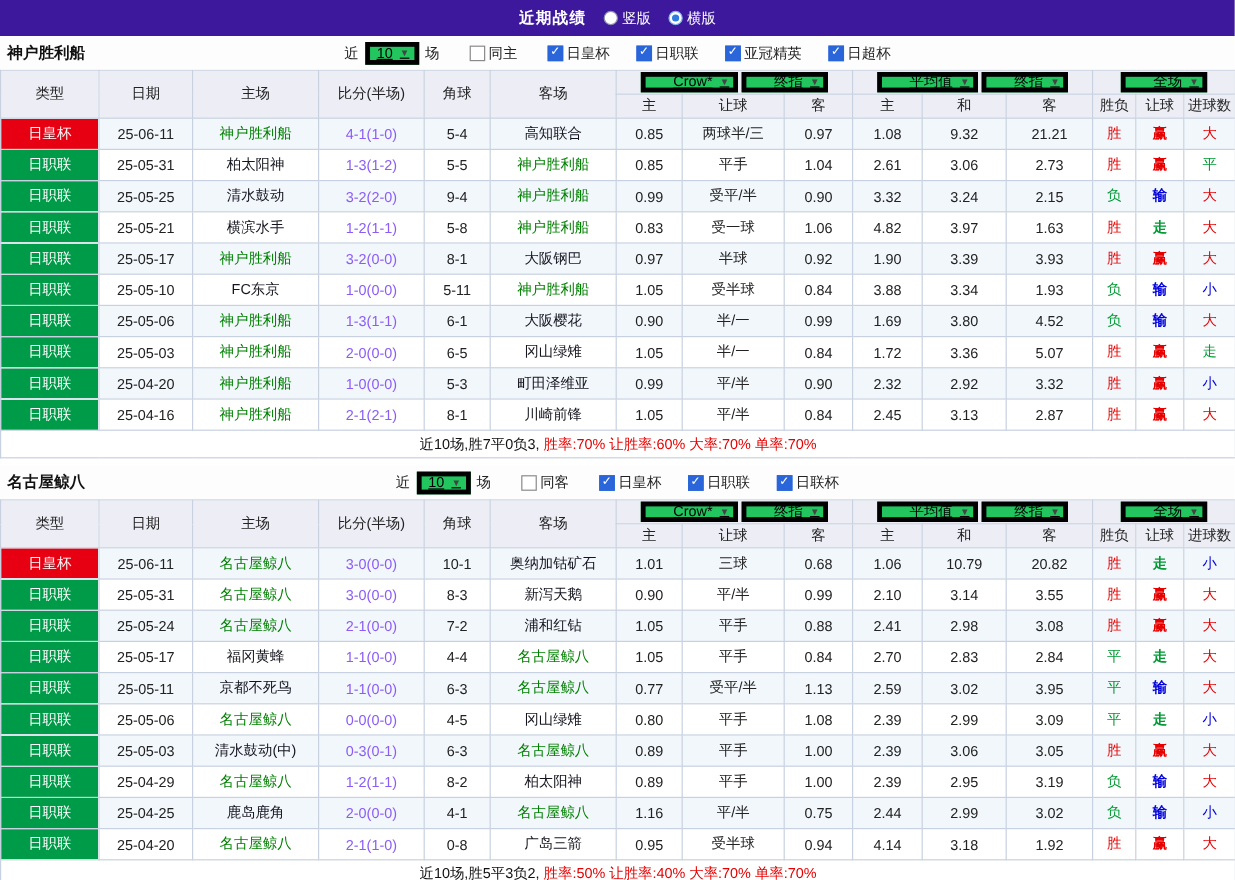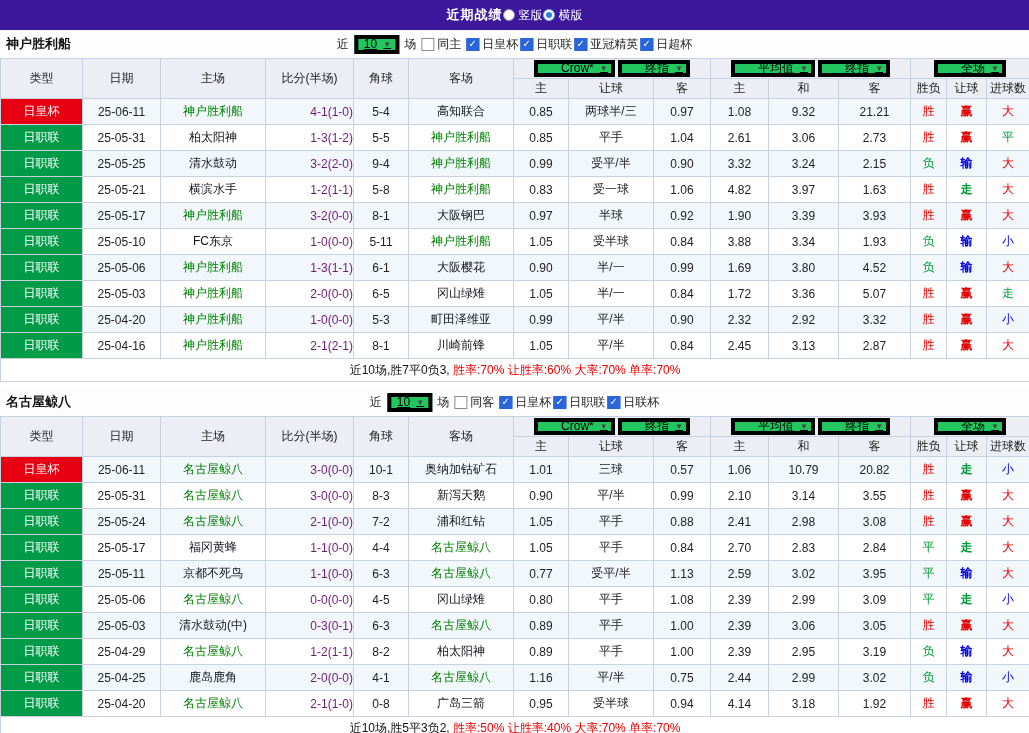--- a/index.html
+++ b/index.html
@@ -11,20 +11,21 @@
     color: #1c1c1c;
   }
 
   
   .topbar {
     height: 30px;
     background: #3e189c;
     display: flex;
     align-items: center;
     justify-content: center;
+    gap: 14px;
     color: #fff;
   }
   .topbar .title { font-weight: bold; font-size: 13px; letter-spacing: 1px; }
   .radio-label { display: inline-flex; align-items: center; gap: 4px; cursor: pointer; }
   .radio {
     width: 12px; height: 12px; border-radius: 50%;
     background: #fff; border: 1px solid #8a8fb0;
     display: inline-block; position: relative;
   }
   .radio.checked { border-color: #7fb2ef; }
@@ -46,21 +47,21 @@
   .filters {
     position: absolute; left: 50%; transform: translateX(-50%);
     display: flex; align-items: center; gap: 5px; white-space: nowrap; color: #222;
   }
   .fselect {
     display: inline-flex; align-items: center; gap: 6px;
     border: 4px solid #000000; background: #22c55e;
     padding: 1px 4px 1px 6px; height: 19px; color: #000; cursor: default; text-decoration: underline;
   }
   .fselect .arr { font-size: 8px; color: #444; }
-  .chk-label { display: inline-flex; align-items: center; gap: 3px; cursor: pointer; }
+  .chk-label { display: inline-flex; align-items: center; gap: 3px; cursor: pointer; margin-left: 20px; }
   .chk {
     width: 13px; height: 13px; border: 1px solid #8a8a8a; background: #fff;
     display: inline-flex; align-items: center; justify-content: center;
     font-size: 10px; color: #fff; line-height: 1;
   }
   .chk.checked { background: #2a66d9; border-color: #2a66d9; }
   .league-filters { display: inline-flex; align-items: center; gap: 2px; }
 
   
   table { width: 1029px; border-collapse: collapse; table-layout: fixed; }
@@ -71,21 +72,21 @@
     font-size: 12px;
   }
   thead th { background: #ecedf5; font-weight: normal; height: 20px; color: #222; }
   thead .fselect { height: 17px; padding: 0 3px 0 23px; }
   tbody td { height: 26px; color: #222; }
   tbody tr.alt { background: #f2f7fc; }
   td.type-cup { background: #e60012; color: #fff; }
   td.type-league { background: #009b48; color: #fff; }
   td.focal { color: #008000; }
   td.team { color: #14141e; }
-  td.score { color: #701a75; text-align: right; }
+  td.score { color: #8b5cf6; }
   td.res-red { color: #e60000; }
   td.res-green { color: #009933; }
   td.res-blue { color: #0000dd; }
   td.hres { font-weight: bold; }
   tfoot td { height: 23px; background: #fff; color: #111; }
   .sum-red { color: #e60000; }
 </style>
 </head>
 <body>
 
@@ -481,21 +482,21 @@
     <tbody>
         <tr class="alt">
           <td class="type-cup">日皇杯</td>
           <td>25-06-11</td>
           <td class="focal">名古屋鲸八</td>
           <td class="score">3-0(0-0)</td>
           <td>10-1</td>
           <td class="team">奥纳加钴矿石</td>
           <td>1.01</td>
           <td>三球</td>
-          <td>0.57</td>
+          <td>0.68</td>
           <td>1.06</td>
           <td>10.79</td>
           <td>20.82</td>
           <td class="res-red">胜</td>
           <td class="hres res-green">走</td>
           <td class="res-blue">小</td>
         </tr>
         <tr>
           <td class="type-league">日职联</td>
           <td>25-05-31</td>

